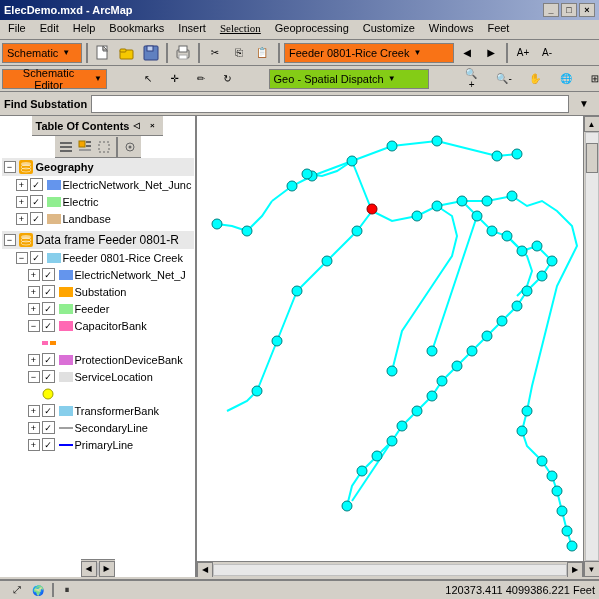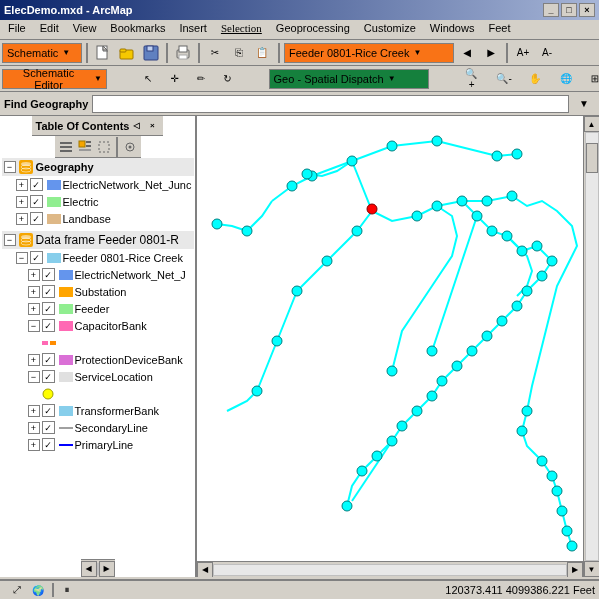--- a/index.html
+++ b/index.html
@@ -279,21 +279,21 @@
       height: 16px;
       background: #d4d0c8;
       border-top: 1px solid #808080;
       display: flex;
       align-items: center;
     }
 
     
     .schematic-dropdown {
       height: 20px;
-      background: #15803d;
+      background: #84cc16;
       border: 1px solid #808080;
       font-size: 11px;
       display: flex;
       align-items: center;
       padding: 0 4px;
       min-width: 160px;
     }
 
     
     .menu-selection { text-decoration: underline; font-family: Liberation Serif, serif; }
@@ -306,21 +306,21 @@
   <div id="titlebar-controls">
     <div class="title-btn">_</div>
     <div class="title-btn">□</div>
     <div class="title-btn">×</div>
   </div>
 </div>
 
 <div id="menubar">
   <div class="menu-item">File</div>
   <div class="menu-item">Edit</div>
-  <div class="menu-item">View</div>
+  <div class="menu-item">Help</div>
   <div class="menu-item">Bookmarks</div>
   <div class="menu-item">Insert</div>
   <div class="menu-item menu-selection">Selection</div>
   <div class="menu-item">Geoprocessing</div>
   <div class="menu-item">Customize</div>
   <div class="menu-item">Windows</div>
   <div class="menu-item">Feet</div>
 </div>
 
 <div class="toolbar">
@@ -399,21 +399,21 @@
   <div class="tb-btn" style="background:#e0e0e0;">▶</div>
   <div class="toolbar-separator"></div>
   <div class="tb-btn" style="border:2px inset #808080; background:#a0b8d0;">
     <svg width="14" height="14">
         <rect x="1" y="1" width="12" height="12" fill="none" stroke="#003060" stroke-width="2" stroke-dasharray="3,2"></rect>
       </svg>
   </div>
 </div>
 
 <div id="find-connected-bar">
-  <span style="font-size:11px; font-weight:bold;">Find Geography</span>
+  <span style="font-size:11px; font-weight:bold;">Find Substation</span>
   <input class="tb-dropdown" id="find-connected-input" style="flex: 1 1 0%;" type="text">
   <div class="tb-btn">▼</div>
 </div>
 
 <div id="main-area" style="height:calc(599px - 20px - 20px - 26px - 26px - 24px - 22px);">
 
   <div id="toc-panel">
     <div id="toc-header">
       <span>Table Of Contents</span>
       <div style="display:flex;gap:2px;">

